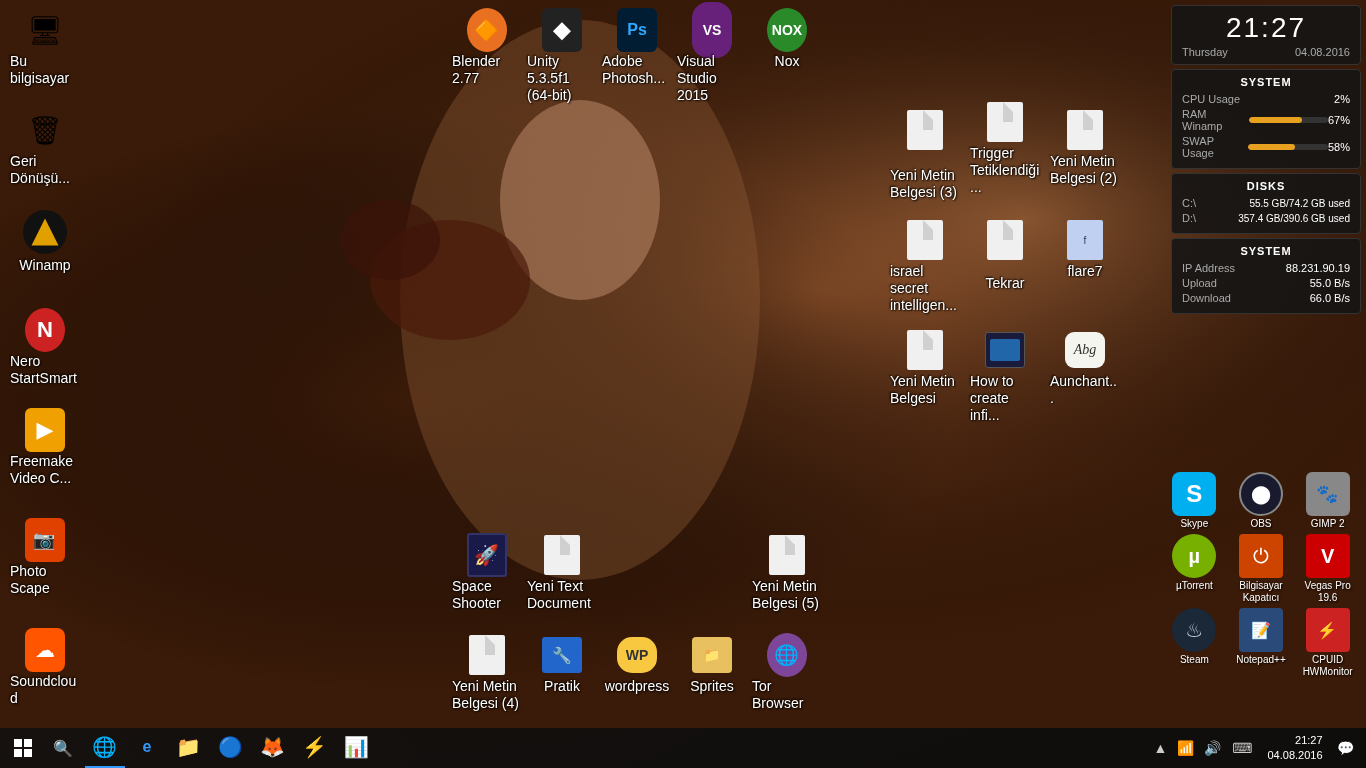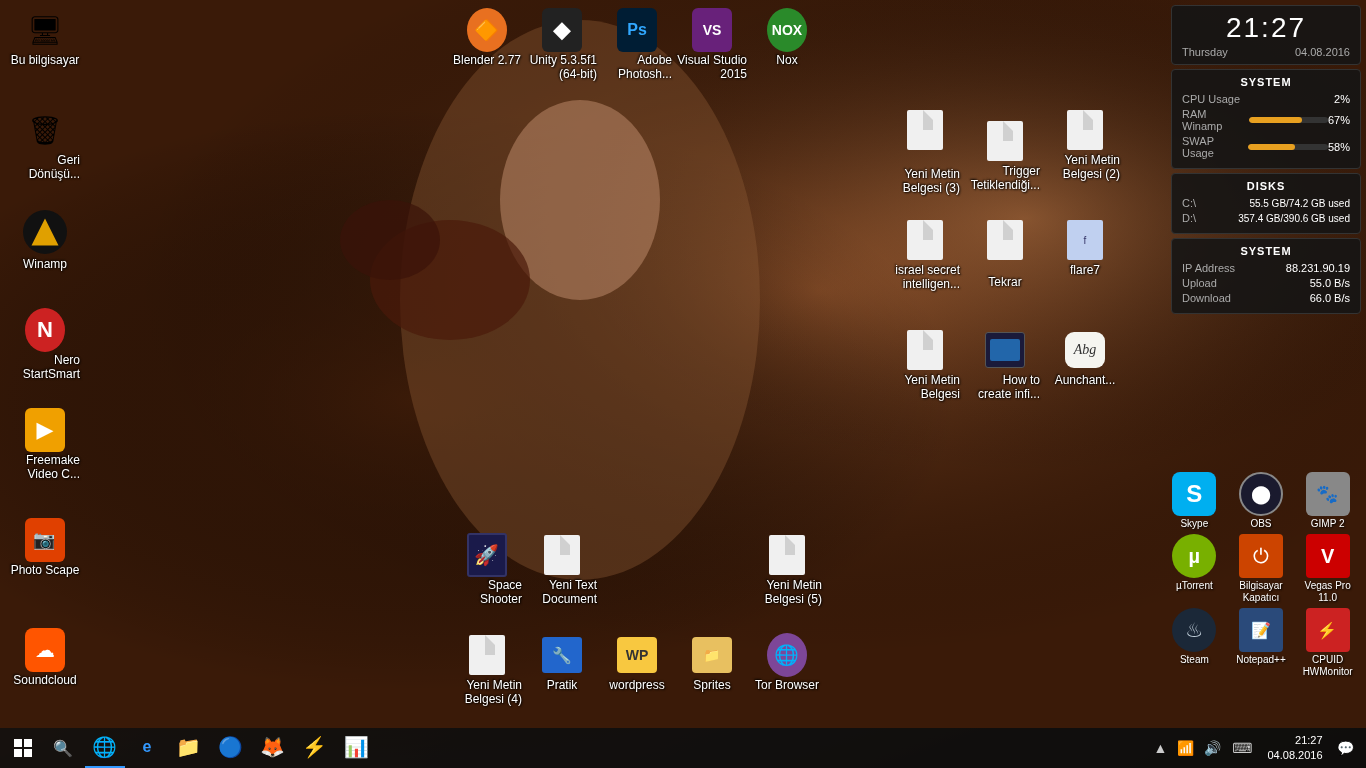--- a/index.html
+++ b/index.html
@@ -47,23 +47,23 @@
     .icon .icon-img {
       width: 40px;
       height: 40px;
       display: flex;
       align-items: center;
       justify-content: center;
       font-size: 28px;
       margin-bottom: 3px;
     }
     .icon .icon-label {
-      font-size: 12px;
+      font-size: 14px;
       color: #fff;
-      text-align: right;
+      text-align: left;
       text-shadow: 1px 1px 2px #000, -1px -1px 2px #000;
       line-height: 1.2;
       word-break: break-word;
     }
 
     
     #icon-computer { top: 10px; left: 10px; }
     #icon-recycle { top: 110px; left: 10px; }
     #icon-winamp { top: 210px; left: 10px; }
     #icon-nero { top: 310px; left: 10px; }
@@ -391,40 +391,40 @@
 
   <div class="icon" id="icon-photoshop">
     <div class="icon-img">
       <div style="width:44px;height:44px;background:#001d34;border-radius:6px;display:flex;align-items:center;justify-content:center;color:#31a8ff;font-size:16px;font-weight:bold;">Ps</div>
     </div>
     <div class="icon-label">Adobe Photosh...</div>
   </div>
 
   <div class="icon" id="icon-vstudio">
     <div class="icon-img">
-      <div style="width:44px;height:44px;background:#68217a;border-radius:6px;display:flex;align-items:center;justify-content:center;color:#fff;font-size:14px;font-weight:bold;">VS</div>
+      <div style="width:44px;height:56px;background:#68217a;border-radius:16px;display:flex;align-items:center;justify-content:center;color:#fff;font-size:14px;font-weight:bold;">VS</div>
     </div>
     <div class="icon-label">Visual Studio 2015</div>
   </div>
 
   <div class="icon" id="icon-nox">
     <div class="icon-img">
       <div style="width:44px;height:44px;background:#2a8a2a;border-radius:50%;display:flex;align-items:center;justify-content:center;color:#fff;font-size:14px;font-weight:bold;">NOX</div>
     </div>
     <div class="icon-label">Nox</div>
   </div>
 
   <div class="icon" style="top:110px;left:890px;gap:14px;">
     <div class="icon-img">
       <div class="file-icon-white"></div>
     </div>
     <div class="icon-label">Yeni Metin Belgesi (3)</div>
   </div>
 
-  <div class="icon" style="top:121px;left:970px;">
+  <div class="icon" style="top:102px;left:970px;">
     <div class="icon-img">
       <div class="file-icon-white"></div>
     </div>
     <div class="icon-label">Trigger Tetiklendiği...</div>
   </div>
 
   <div class="icon" style="top:110px;left:1050px;">
     <div class="icon-img">
       <div class="file-icon-white"></div>
     </div>
@@ -505,21 +505,21 @@
 
   <div class="icon" id="icon-pratik">
     <div class="icon-img">
       <div style="width:44px;height:36px;background:#2266cc;border-radius:3px;display:flex;align-items:center;justify-content:center;font-size:16px;">🔧</div>
     </div>
     <div class="icon-label">Pratik</div>
   </div>
 
   <div class="icon" id="icon-wordpress">
     <div class="icon-img">
-      <div style="width:44px;height:36px;background:#f8c840;border-radius:4px;display:flex;align-items:center;justify-content:center;font-size:14px;font-weight:bold;color:#333;">WP</div>
+      <div style="width:44px;height:36px;background:#f8c840;border-radius:15px;display:flex;align-items:center;justify-content:center;font-size:14px;font-weight:bold;color:#333;">WP</div>
     </div>
     <div class="icon-label">wordpress</div>
   </div>
 
   <div class="icon" id="icon-sprites">
     <div class="icon-img">
       <div style="width:44px;height:36px;background:#e8c060;border-radius:4px;display:flex;align-items:center;justify-content:center;font-size:14px;color:#333;">📁</div>
     </div>
     <div class="icon-label">Sprites</div>
   </div>
@@ -625,21 +625,21 @@
       <div class="small-icon">
         <div class="si-img" style="background:#cc4400;border-radius:4px;">
           <span style="color:#fff;font-size:20px;">⏻</span>
         </div>
         <div class="si-label">Bilgisayar Kapatıcı</div>
       </div>
       <div class="small-icon">
         <div class="si-img" style="background:#cc0000;border-radius:4px;">
           <span style="color:#fff;font-size:20px;font-weight:bold;">V</span>
         </div>
-        <div class="si-label">Vegas Pro 11.0</div>
+        <div class="si-label">Vegas Pro 19.6</div>
       </div>
     </div>
 
     <div class="right-icon-row">
       <div class="small-icon">
         <div class="si-img" style="background:#1b2838;border-radius:50%;">
           <span style="color:#c7d5e0;font-size:20px;">♨</span>
         </div>
         <div class="si-label">Steam</div>
       </div>

